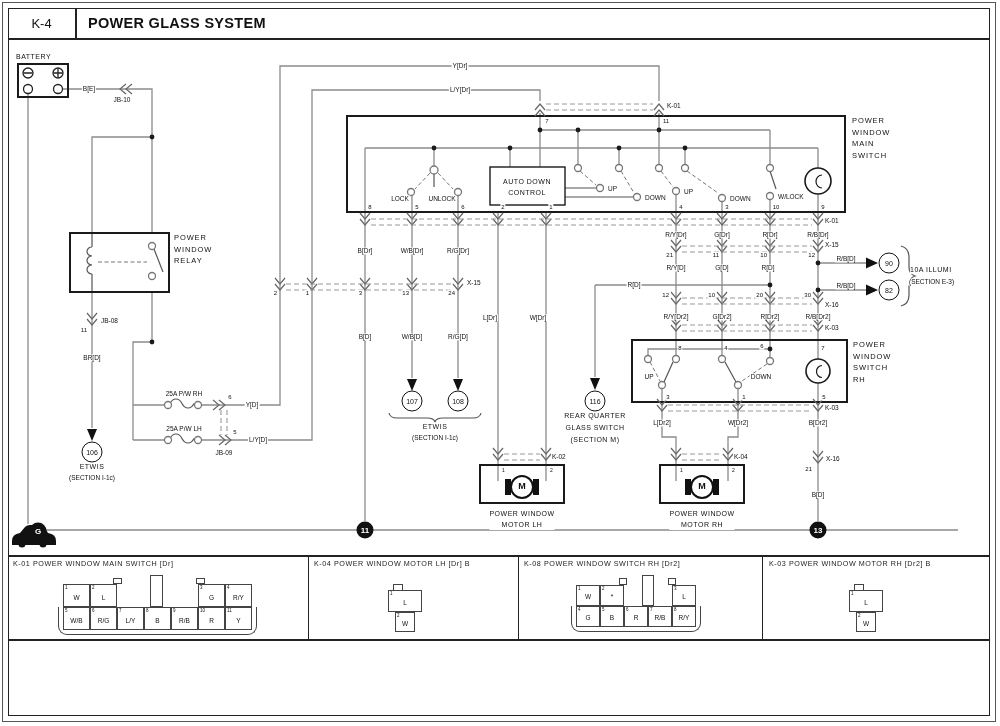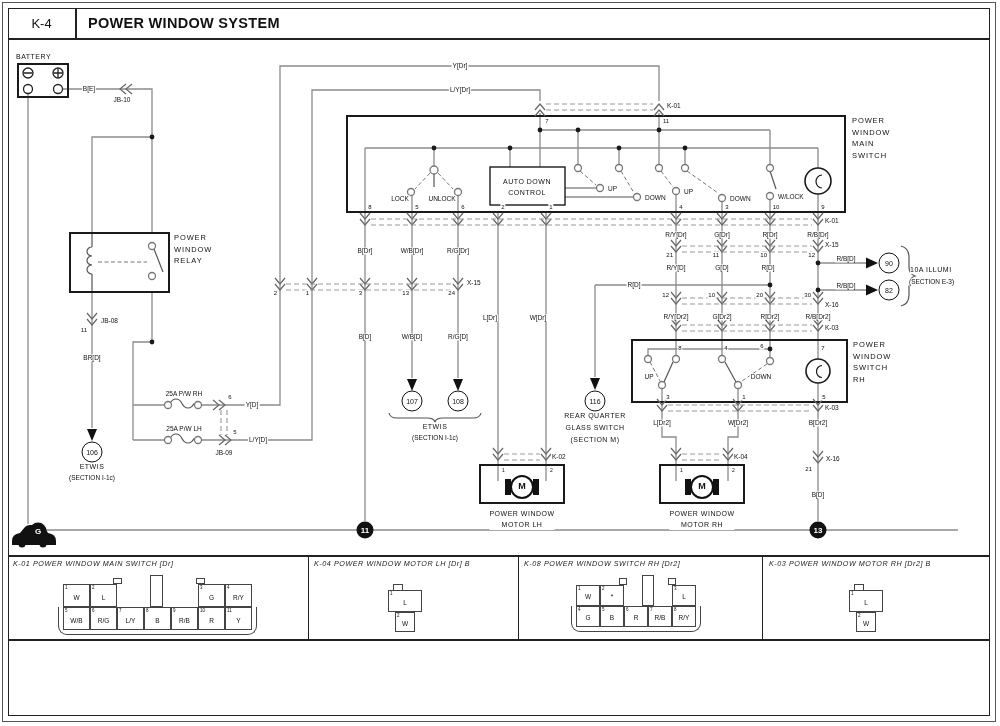--- a/index.html
+++ b/index.html
@@ -25,21 +25,21 @@
   .ref{position:absolute;z-index:3;width:19px;height:19px;border:1.6px solid #111;border-radius:50%;
        background:#fff;display:flex;align-items:center;justify-content:center;
        font-size:7px;transform:translate(-50%,-50%);}
   .gnd{position:absolute;z-index:4;width:17px;height:17px;background:#111;color:#fff;border-radius:50%;
        display:flex;align-items:center;justify-content:center;font-size:8px;font-weight:bold;
        transform:translate(-50%,-50%);}
   .hdr-code{position:absolute;left:8px;top:8px;width:67px;height:30px;display:flex;align-items:center;
        justify-content:center;font-size:13px;z-index:3;}
   .hdr-title{position:absolute;left:88px;top:8px;height:30px;display:flex;align-items:center;
        font-size:14.5px;font-weight:bold;letter-spacing:.3px;z-index:3;}
-  .ptitle{position:absolute;font-size:7.2px;letter-spacing:.55px;z-index:3;color:#222;font-style:italic;}
+  .ptitle{position:absolute;font-size:7.2px;letter-spacing:.55px;z-index:3;color:#222;}
   .cell{position:absolute;box-sizing:border-box;border:1px solid #444;background:#fff;z-index:3;}
   .cell .pn{position:absolute;left:1px;top:0px;font-size:4.5px;}
   .cell .pc{position:absolute;left:0;right:0;top:55%;transform:translateY(-50%);
             text-align:center;font-size:6.5px;}
   .ctab{position:absolute;box-sizing:border-box;border:1px solid #444;background:#fff;z-index:2;}
   .cflare{position:absolute;box-sizing:border-box;border:1.2px solid #444;border-top:none;
           border-radius:0 0 9px 9px;z-index:2;}
 </style>
 </head>
 <body>
@@ -49,21 +49,21 @@
   <div id="inner" class="frame"></div>
   <div class="hline" style="left:8px;top:38px;width:982px;height:1.7px"></div>
   <div class="vline" style="left:75px;top:8px;width:1.7px;height:31px"></div>
   <div class="hline" style="left:8px;top:555px;width:982px;height:1.5px"></div>
   <div class="hline" style="left:8px;top:639px;width:982px;height:2.4px"></div>
   <div class="vline" style="left:308px;top:555px;width:1.2px;height:85px"></div>
   <div class="vline" style="left:518px;top:555px;width:1.2px;height:85px"></div>
   <div class="vline" style="left:762px;top:555px;width:1.2px;height:85px"></div>
 
   <div class="hdr-code">K-4</div>
-  <div class="hdr-title">POWER WINDOW SYSTEM</div>
+  <div class="hdr-title">POWER GLASS SYSTEM</div>
 
   <div class="ptitle" style="left:13px;top:559px">K-01 POWER WINDOW MAIN SWITCH [Dr]</div>
   <div class="ptitle" style="left:314px;top:559px">K-04 POWER WINDOW MOTOR LH [Dr] B</div>
   <div class="ptitle" style="left:524px;top:559px">K-08 POWER WINDOW SWITCH RH [Dr2]</div>
   <div class="ptitle" style="left:769px;top:559px">K-03 POWER WINDOW MOTOR RH [Dr2] B</div>
 
   <svg id="svgLayer" width="1000" height="726" viewBox="0 0 1000 726">
     <g fill="none" stroke="#8c8c8c" stroke-width="1.3">
       <path d="M63,89 H152 V233 M152,137 H92 V233 M92,292 V428 M152,292 V342 H133 V440
                M133,405 H164 M202,405 H280 V66 H659 V101 M659,113 V130

